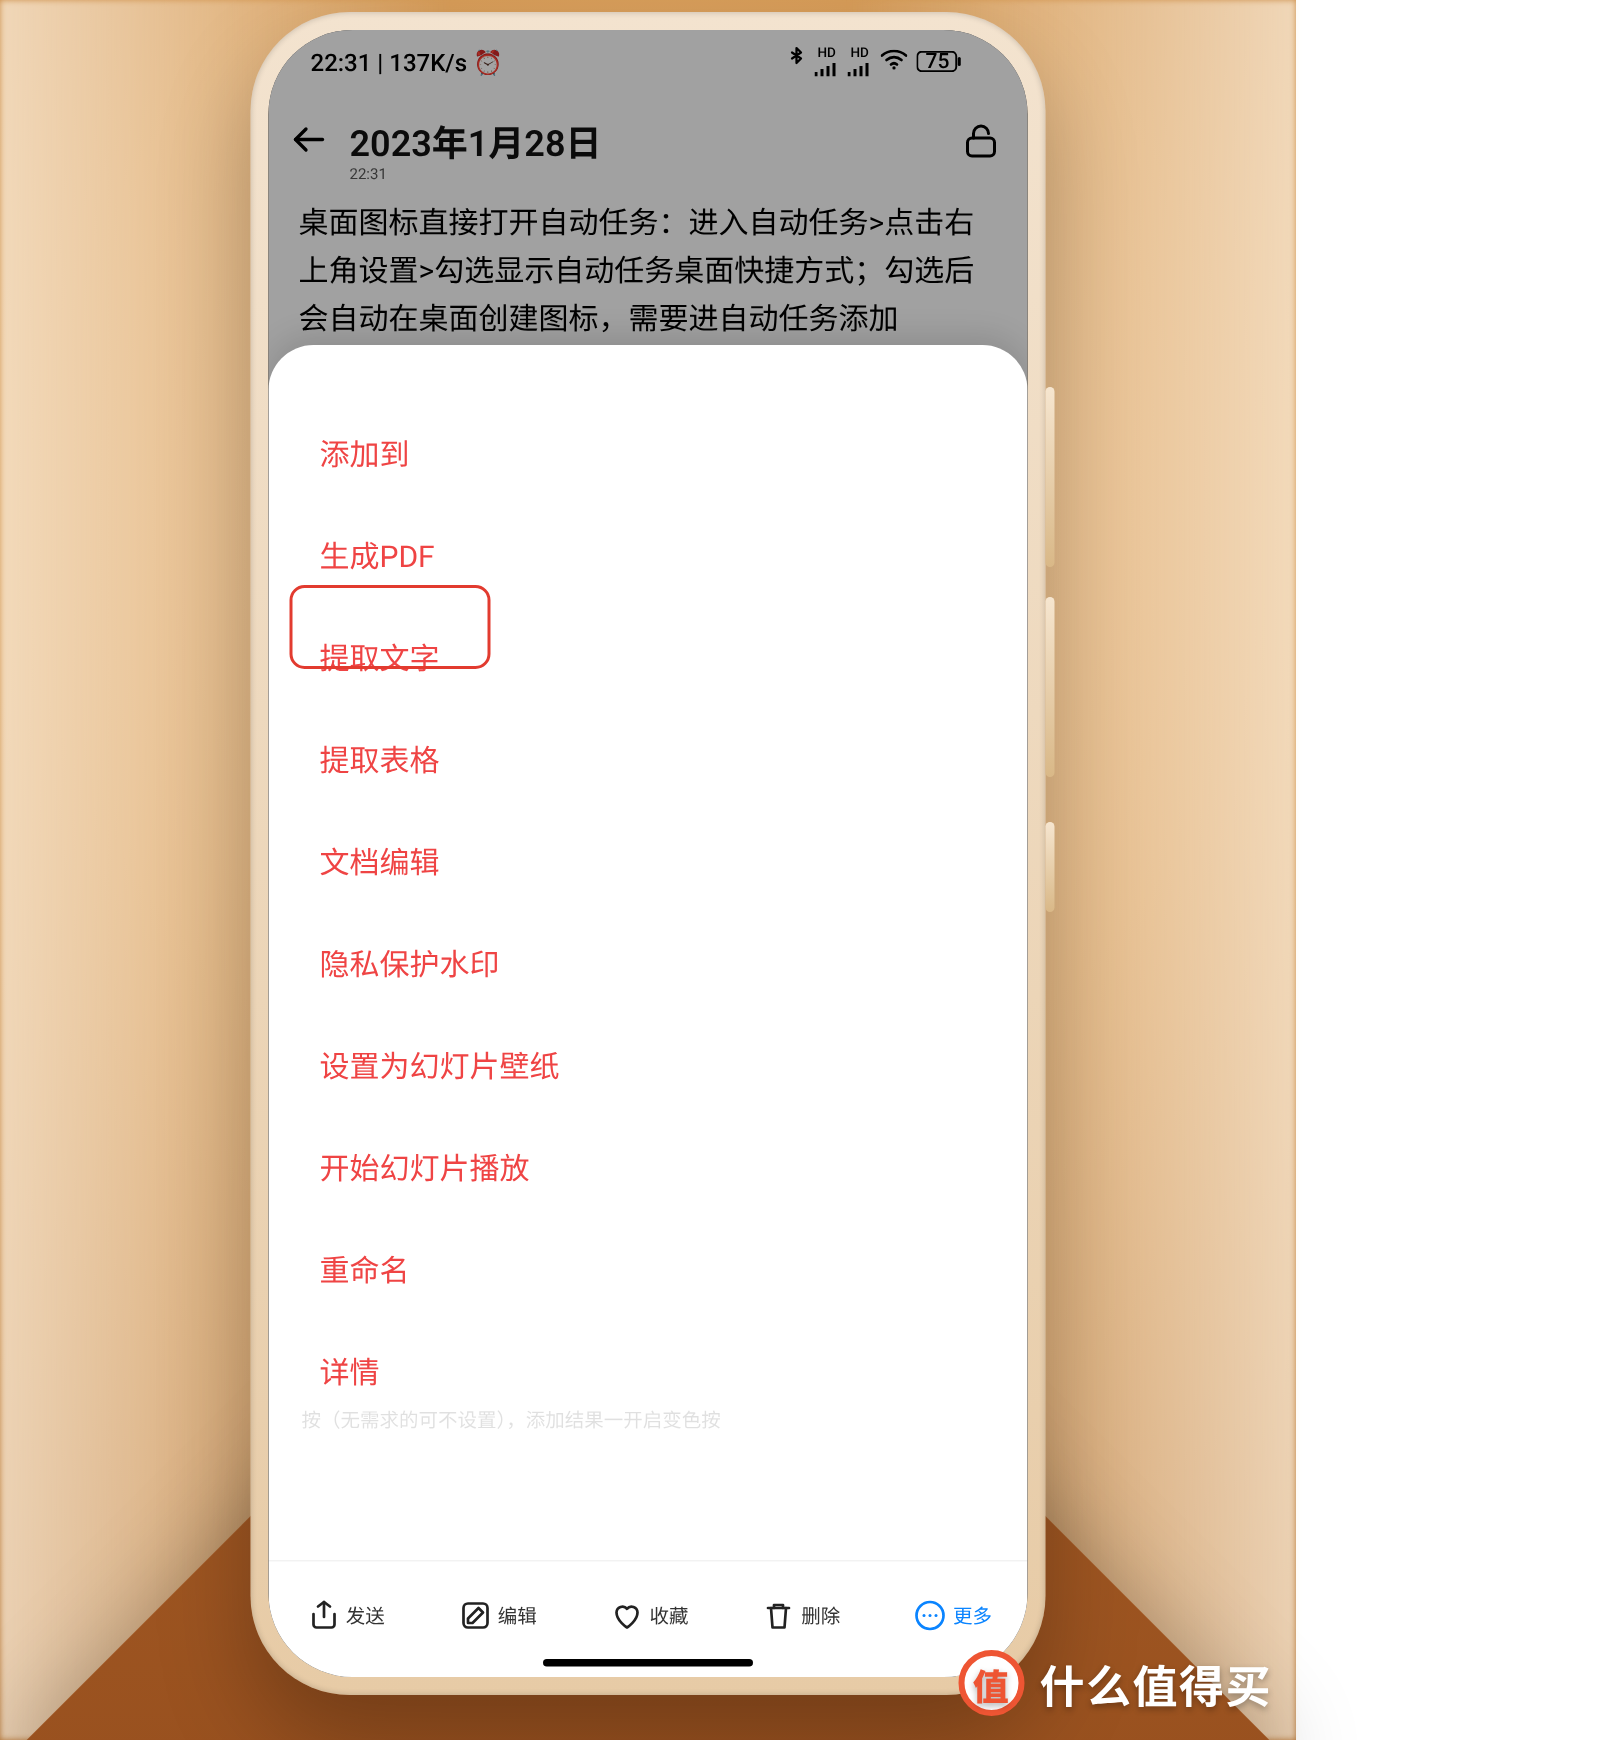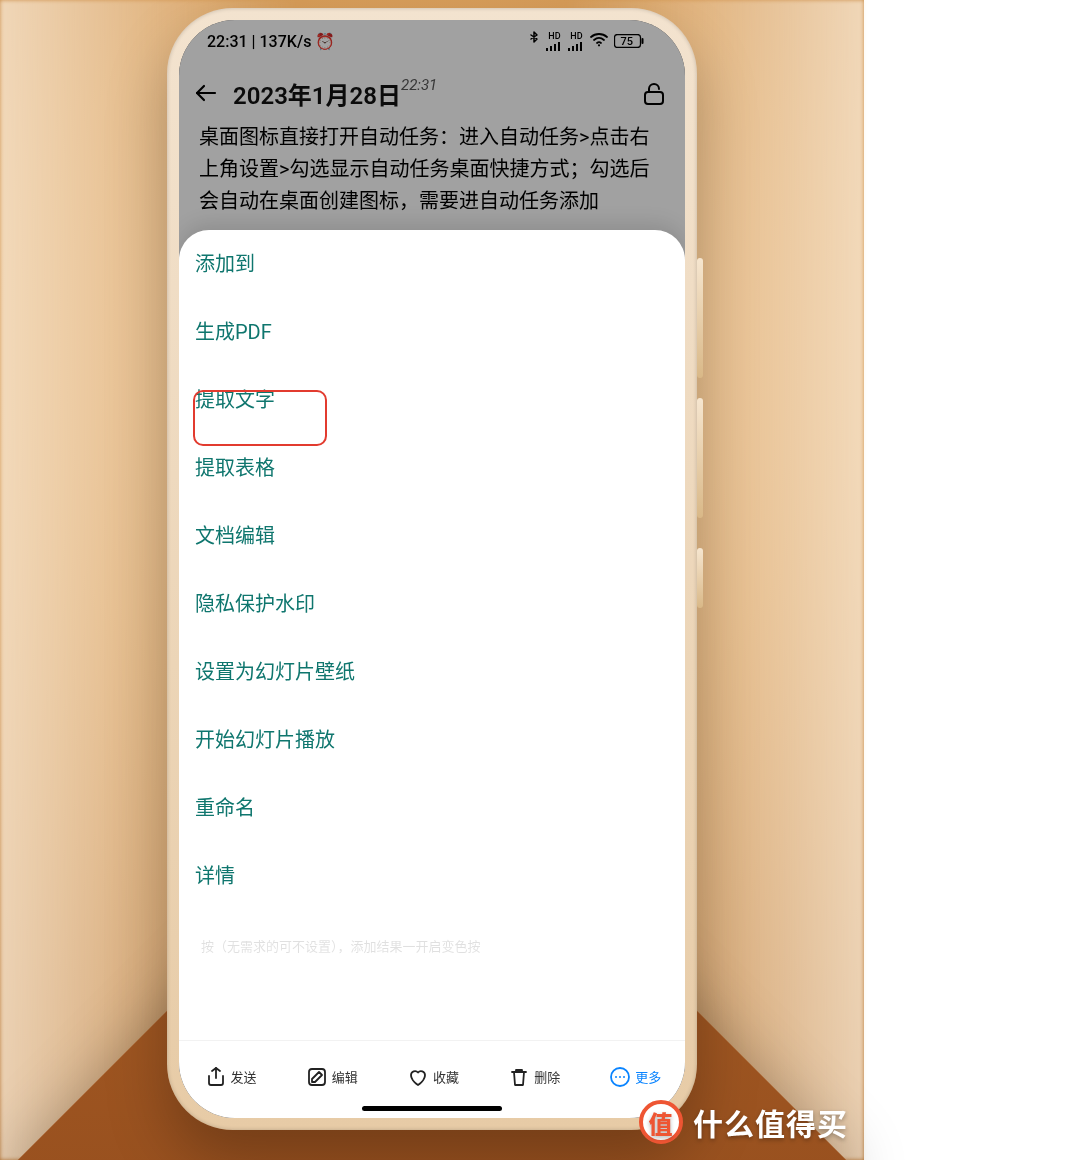--- a/index.html
+++ b/index.html
@@ -67,23 +67,23 @@
     display: flex; align-items: center; justify-content: space-between;
     padding: 0 28px; font-size: 16px; color: #000; font-weight: 500;
   }
   .statusbar .icons { display: flex; align-items: center; gap: 6px; }
 
   .nav {
     display: flex; align-items: flex-start; gap: 14px;
     padding: 14px 20px 8px 14px;
   }
   .nav .back { font-size: 28px; line-height: 1; margin-top: 4px; }
-  .nav .titles { display: flex; }
+  .nav .titles { display: flex; flex-direction: column; }
   .nav .date { font-size: 24px; font-weight: 600; color: #111; }
-  .nav .time { font-size: 15px; color: #555; font-style: italic; }
+  .nav .time { font-size: 10px; color: #555; }
   .nav .lock { margin-left: auto; font-size: 22px; margin-top: 6px; }
 
   .note {
     padding: 2px 20px 8px 20px;
     font-size: 20px; line-height: 1.6; color: #000;
   }
 
   .sheet {
     position: absolute;
     left: 0; right: 0;
@@ -91,23 +91,23 @@
     bottom: 78px;
     background: #fff;
     border-top-left-radius: 30px;
     border-top-right-radius: 30px;
     box-shadow: 0 -6px 20px rgba(0,0,0,.12);
     padding: 18px 0 4px 0;
     overflow: hidden;
   }
   .menu-item {
     height: 68px;
-    display: flex; align-items: flex-start;
-    padding: 0 16px;
-    font-size: 20px; color: #0f766e;
+    display: flex; align-items: flex-end;
+    padding: 0 34px;
+    font-size: 20px; color: #ef4444;
   }
   .menu-item.highlight {
     position: relative;
   }
   .menu-item.highlight::before {
     content: "";
     position: absolute;
     left: 14px; right: auto;
     width: 130px;
     top: 6px; bottom: 6px;
@@ -206,21 +206,21 @@
                   <path d="M4 7c3-2.5 7-2.5 10 0"></path>
                   <path d="M7 10c1.2-1 2.8-1 4 0"></path>
                   <circle cx="9" cy="12.3" r="1.1" fill="#000" stroke="none"></circle>
                 </svg>
             </span>
             <span style="display:flex;align-items:center;">
               <svg width="30" height="14" viewBox="0 0 30 14">
                   <rect x="0.5" y="0.5" width="26" height="13" rx="3" fill="none" stroke="#000" stroke-width="1.3"></rect>
                   <rect x="27.5" y="4" width="2" height="6" rx="1" fill="#000"></rect>
                 </svg>
-              <span style="position:relative;left:-24px;font-size:11px;">75</span>
+              <span style="position:relative;left:-24px;font-size:14px;">75</span>
             </span>
           </div>
         </div>
 
         <div class="nav">
           <div class="back">
             <svg width="26" height="26" viewBox="0 0 26 26" fill="none" stroke="#000" stroke-width="2.2" stroke-linecap="round" stroke-linejoin="round">
                 <path d="M22 13H4"></path>
                 <path d="M11 6l-7 7 7 7"></path>
               </svg>

